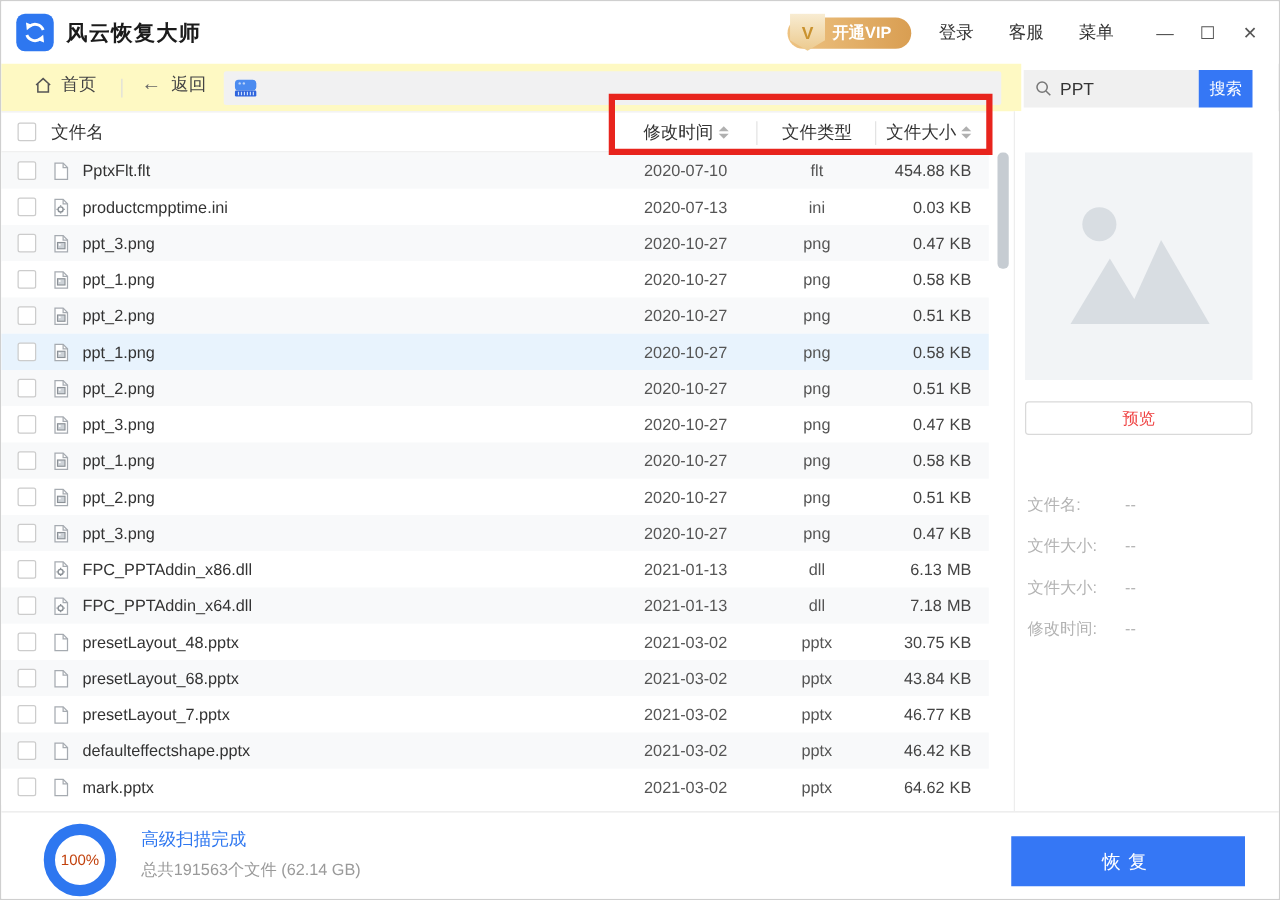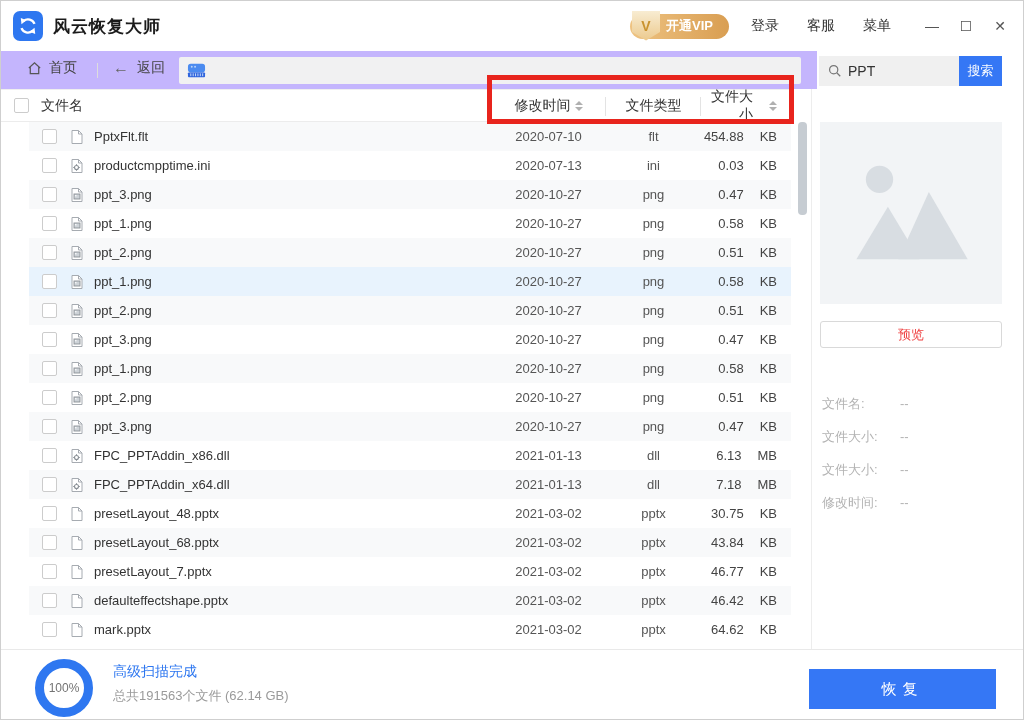--- a/index.html
+++ b/index.html
@@ -15,47 +15,47 @@
   .logo { position:absolute; left:12px; top:10px; width:30px; height:30px; border-radius:7px; background:var(--accent,#2e77f0); display:flex; align-items:center; justify-content:center; }
   .app-title { position:absolute; left:52px; top:14px; font-size:17px; font-weight:bold; color:#1b1b1b; letter-spacing:1px; }
   .tb-right { position:absolute; right:0; top:0; height:50px; display:flex; align-items:center; }
   .vip-pill { position:relative; height:25px; border-radius:13px; background:linear-gradient(90deg,var(--gold-l,#eec382),var(--gold-d,#d99e52)); color:#fff; font-size:13px; font-weight:bold; display:flex; align-items:center; padding:0 16px 0 36px; cursor:pointer; margin-right:22px; }
   .vip-shield { position:absolute; left:2px; top:-3px; width:28px; height:30px; background:linear-gradient(180deg,#f8ecd2,#ecc громад98c); background:linear-gradient(180deg,#f8ecd2,#ecc98c); clip-path:polygon(0 0,100% 0,100% 72%,50% 100%,0 72%); display:flex; align-items:center; justify-content:center; color:#c9922f; font-weight:bold; font-size:14px; }
   .tb-link { font-size:14px; color:#333; margin-right:28px; cursor:pointer; }
   .win-btn { width:26px; text-align:center; font-size:14px; color:#555; margin-right:8px; cursor:pointer; }
   .win-btn.close { margin-right:12px; }
 
   
-  .toolbar { position:absolute; left:0; top:50px; width:816px; height:38px; background:#c4b5fd; }
+  .toolbar { position:absolute; left:0; top:50px; width:816px; height:38px; background:#fef9c3; }
   .nav-home { position:absolute; left:26px; top:8px; display:flex; align-items:center; gap:7px; font-size:14px; color:#444; cursor:pointer; }
   .nav-sep { position:absolute; left:96px; top:12px; width:1px; height:15px; background:#ddd; }
   .nav-back { position:absolute; left:112px; top:8px; display:flex; align-items:center; gap:8px; font-size:14px; color:#444; cursor:pointer; }
   .back-arrow { font-size:16px; color:#666; }
   .addressbar { position:absolute; left:178px; top:6px; width:622px; height:27px; background:#f1f1f2; border-radius:2px; display:flex; align-items:center; padding-left:6px; cursor:pointer; }
   .searchbox { position:absolute; left:818px; top:5px; width:140px; height:30px; background:#f0f0f0; display:flex; align-items:center; padding-left:9px; gap:6px; }
   .searchbox input { border:none; outline:none; background:transparent; font-size:14px; color:#333; width:95px; font-family:inherit; }
   .search-btn { position:absolute; left:958px; top:5px; width:43px; height:30px; background:var(--btn-blue,#3577f5); color:#fff; font-size:13px; border:none; cursor:pointer; }
 
   
   .red-box { position:absolute; left:486px; top:74px; width:307px; height:49px; border:5px solid var(--red,#e8241d); z-index:9; pointer-events:none; }
 
   
   .table-area { position:absolute; left:0; top:88px; width:790px; height:560px; background:#fff; }
   .thead { position:relative; display:flex; align-items:center; height:33px; border-top:1px solid #efefef; border-bottom:1px solid #ececec; font-size:14px; color:#333; }
   .col-check { width:27px; padding-left:13px; flex:none; }
   .checkbox { width:15px; height:15px; border:1px solid #ccc; border-radius:2px; background:#fff; cursor:pointer; }
   .col-name { flex:1; display:flex; align-items:center; gap:9px; padding-left:13px; }
   .col-date { width:115px; flex:none; text-align:center; display:flex; align-items:center; justify-content:center; gap:4px; }
   .col-type { width:95px; flex:none; text-align:center; display:flex; align-items:center; justify-content:center; }
-  .col-size { width:90px; flex:none; display:flex; align-items:center; justify-content:flex-end; padding-right:14px; gap:16px;text-align:right; }
+  .col-size { width:90px; flex:none; display:flex; align-items:center; justify-content:flex-end; padding-right:14px; gap:4px; }
   .hdr-sep { position:absolute; top:7px; width:1px; height:19px; background:#e3e3e3; }
   .sorter { display:flex; flex-direction:column; gap:2px; cursor:pointer; }
   .tri-up { width:0; height:0; border-left:4px solid transparent; border-right:4px solid transparent; border-bottom:4px solid #b0b0b0; }
   .tri-dn { width:0; height:0; border-left:4px solid transparent; border-right:4px solid transparent; border-top:4px solid #b0b0b0; }
-  .rows { position:relative;padding-left:28px; }
+  .rows { position:relative; }
   .frow { display:flex; align-items:center; height:29px; font-size:13px; color:#333; background:#fff; cursor:default; }
   .frow.striped { background:#f8f9fa; }
   .frow.selected { background:var(--sel,#e8f3fd); }
   .frow .col-date, .frow .col-type { color:#555; }
   .frow .col-size { color:#444; }
   .fname { color:#333; }
   .ficon { width:16px; height:16px; flex:none; display:flex; }
 
   
   .vscroll { position:absolute; left:797px; top:121px; width:9px; height:527px; }
@@ -64,21 +64,21 @@
   
   .rpanel { position:absolute; left:810px; top:88px; width:214px; height:560px; border-left:1px solid #ededed; background:#fff; }
   .preview-box { position:absolute; left:8px; top:33px; width:182px; height:182px; background:#f2f4f6; display:flex; align-items:center; justify-content:center; }
   .preview-btn { position:absolute; left:8px; top:232px; width:182px; height:27px; background:#fff; border:1px solid #d9d9d9; border-radius:3px; color:#ef4444; font-size:13px; cursor:pointer; font-family:inherit; }
   .finfo { position:absolute; left:10px; top:298px; width:196px; }
   .finfo-row { display:flex; height:33px; align-items:center; font-size:13px; color:#b3b3b3; }
   .finfo-label { width:78px; }
 
   
   .footer { position:absolute; left:0; top:648px; width:1024px; height:72px; background:#fff; border-top:1px solid #e9e9e9; }
-  .prog-ring { position:absolute; left:34px; top:9px; width:58px; height:58px; border:9px solid var(--accent,#2e77f0); border-radius:50%; display:flex; align-items:center; justify-content:center; font-size:12px; color:#737373; }
+  .prog-ring { position:absolute; left:34px; top:9px; width:58px; height:58px; border:9px solid var(--accent,#2e77f0); border-radius:50%; display:flex; align-items:center; justify-content:center; font-size:12px; color:#c2410c; }
   .scan-status { position:absolute; left:112px; top:13px; font-size:14px; color:var(--accent,#2e77f0); }
   .scan-summary { position:absolute; left:112px; top:37px; font-size:13px; color:#9a9a9a; }
   .recover-btn { position:absolute; left:808px; top:19px; width:187px; height:40px; background:var(--btn-blue,#3577f5); border:none; border-radius:0; color:#fff; font-size:15px; letter-spacing:6px; cursor:pointer; font-family:inherit; }
 </style>
 </head>
 <body>
 
 <div id="app">
 
   <div class="titlebar">

